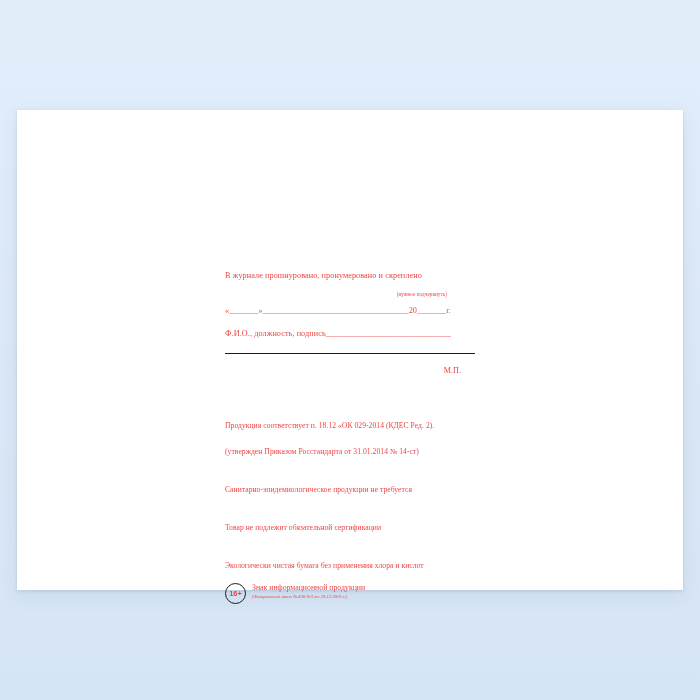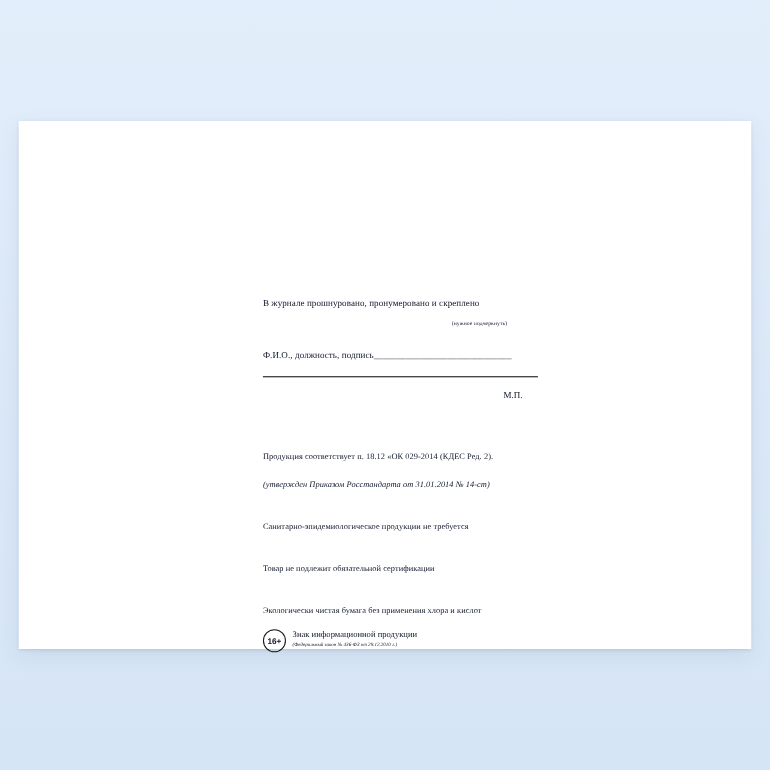--- a/index.html
+++ b/index.html
@@ -23,24 +23,24 @@
     position: absolute;
     left: 17px;
     top: 110px;
     width: 666px;
     height: 480px;
     background: #ffffff;
     box-shadow: 0 1px 3px rgba(70,100,140,0.18), 0 6px 18px rgba(70,100,140,0.10);
   }
   .content {
     position: absolute;
-    left: 222px;
+    left: 208px;
     top: 160px;
     width: 250px;
-    color: #0f172a;
+    color: #ef4444;
   }
   .line {
     font-size: 8.2px;
     line-height: 11px;
     white-space: nowrap;
     letter-spacing: 0.08px;
   }
   .blk1 { margin-bottom: 10px; }
   .row { margin-bottom: 3px; }
   .small-note {
@@ -70,21 +70,21 @@
   .gap-lg { height: 20px; }
   .gap-md { height: 12px; }
   .gap-sm { height: 7px; }
   .para {
     font-size: 7.6px;
     line-height: 10px;
     white-space: nowrap;
     letter-spacing: 0.05px;
     margin-top: 16px;
   }
-  .italic { font-style: italic; }
+  .italic { }
   .badge-row {
     display: flex;
     align-items: flex-start;
     gap: 6px;
     margin-top: 12px;
   }
   .badge {
     width: 19px;
     height: 19px;
     border-radius: 50%;
@@ -115,20 +115,23 @@
 
 <div class="stage">
   <div class="page">
     <div class="content">
 
       <div class="blk1">
         <div class="line row">В журнале прошнуровано, пронумеровано и скреплено</div>
         <div class="gap-sm"></div>
         <div class="small-note note-right">(нужное подчеркнуть)</div>
         <div class="gap-sm"></div>
+        <div class="line">
+          <span>«_______»</span><span>___________________________________</span><span>20_______г.</span>
+        </div>
         <div class="gap-md"></div>
         <div class="line">
           <span>Ф.И.О., должность, подпись</span><span>______________________________</span>
         </div>
         <div class="gap-sm"></div>
         <div class="rule"></div>
         <div class="mp">М.П.</div>
       </div>
 
       <div class="gap-lg"></div>

